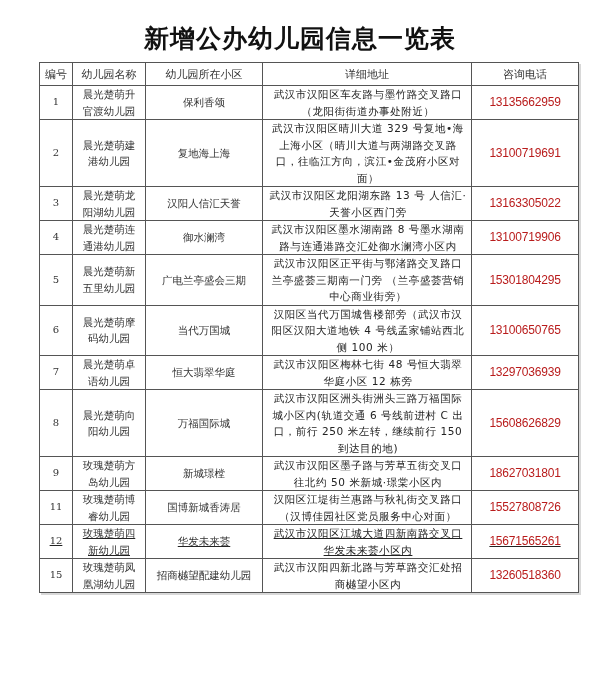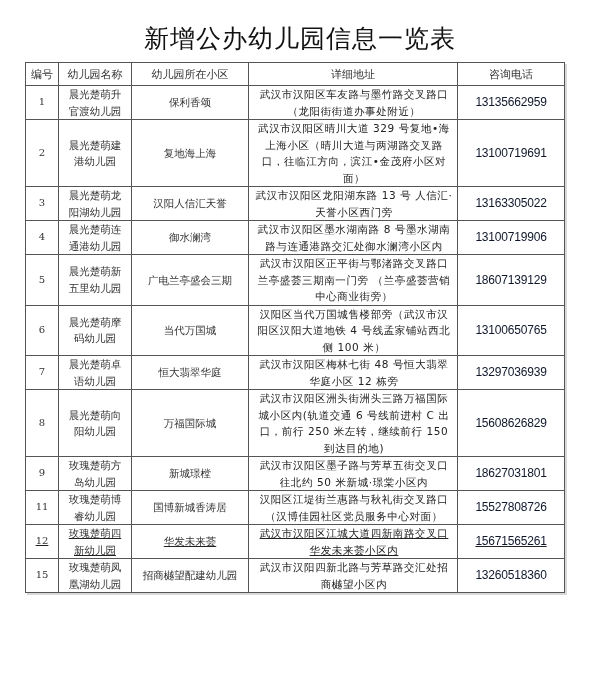--- a/index.html
+++ b/index.html
@@ -15,28 +15,28 @@
       font-family: "DejaVu Sans", "Liberation Sans", sans-serif;
       color: #222;
     }
     .title {
       position: absolute;
       left: 0;
       top: 22px;
       width: 600px;
       text-align: center;
       font-size: 25px;
-      font-weight: normal;
+      font-weight: bold;
       letter-spacing: 1px;
       color: #111;
       line-height: 34px;
     }
     table.info {
       position: absolute;
-      left: 25px;
+      left: 39px;
       top: 62px;
       width: 539px;
       border-collapse: collapse;
       table-layout: fixed;
       box-shadow: 2px 2px 0 #d8d8d8;
     }
     table.info th, table.info td {
       border: 1px solid #555;
       text-align: center;
       vertical-align: middle;
@@ -65,21 +65,21 @@
     table.info td.addr {
       text-align: center;
       padding: 0 4px 0 6px;
       letter-spacing: 0.6px;
       color: #222;
     }
     table.info td.phone {
       font-family: "Liberation Sans", sans-serif;
       font-size: 12px;
       letter-spacing: -0.2px;
-      color: #0f172a;
+      color: #b91c1c;
     }
     col.c-num { width: 33px; }
     col.c-name { width: 73px; }
     col.c-comm { width: 117px; }
     col.c-addr { width: 209px; }
     col.c-phone { width: 107px; }
   </style>
 </head>
 <body>
 
@@ -129,21 +129,21 @@
         <td class="name">晨光楚萌连通港幼儿园</td>
         <td class="comm">御水澜湾</td>
         <td class="addr">武汉市汉阳区墨水湖南路 8 号墨水湖南路与连通港路交汇处御水澜湾小区内</td>
         <td class="phone">13100719906</td>
       </tr>
       <tr style="height: 50px;">
         <td class="num">5</td>
         <td class="name">晨光楚萌新五里幼儿园</td>
         <td class="comm">广电兰亭盛会三期</td>
         <td class="addr">武汉市汉阳区正平街与鄂渚路交叉路口兰亭盛荟三期南一门旁 （兰亭盛荟营销中心商业街旁）</td>
-        <td class="phone">18607139129</td>
+        <td class="phone">15301804295</td>
       </tr>
       <tr style="height: 50px;">
         <td class="num">6</td>
         <td class="name">晨光楚萌摩码幼儿园</td>
         <td class="comm">当代万国城</td>
         <td class="addr">汉阳区当代万国城售楼部旁（武汉市汉阳区汉阳大道地铁 4 号线孟家铺站西北侧 100 米）</td>
         <td class="phone">13100650765</td>
       </tr>
       <tr style="height: 33px;">
         <td class="num">7</td>

